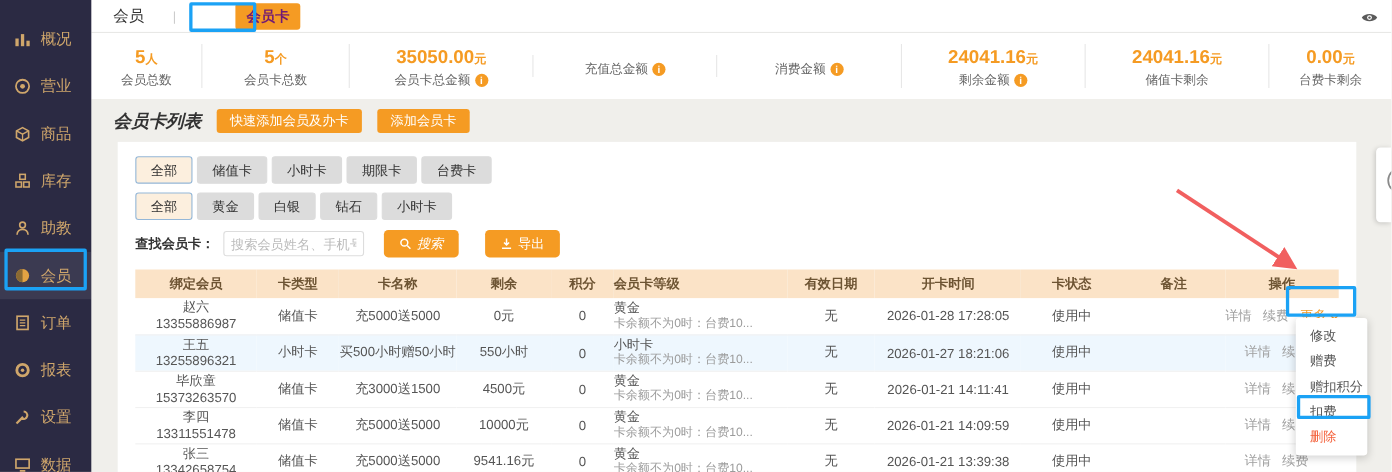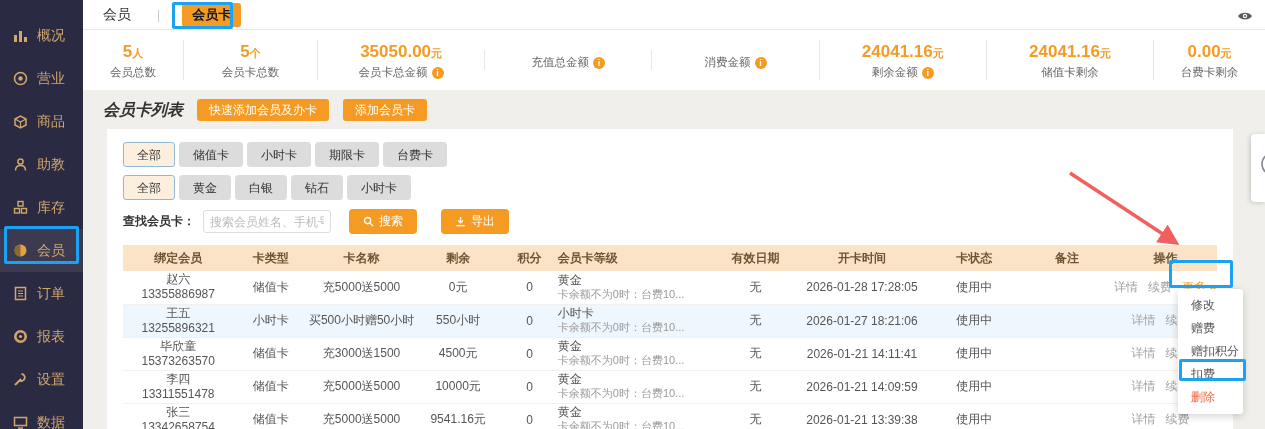--- a/index.html
+++ b/index.html
@@ -15,22 +15,22 @@
   .side-item { height:43px; display:flex; align-items:center; gap:9px;
     padding-left:13px; color:#cfa66b; font-size:14px; cursor:pointer; white-space:nowrap; }
   .side-item.active { background:rgba(255,255,255,.08); }
   .side-item svg { flex:0 0 auto; }
   
   .main { position:absolute; left:83px; top:0; right:0; bottom:0; }
   .tabbar { height:30px; background:#fff; border-bottom:1px solid #e8e8e6;
     display:flex; align-items:center; padding-left:20px; font-size:14px; position:relative; }
   .tab-plain { color:#333; cursor:pointer; }
   .tab-divider { color:#ccc; margin:0 22px 0 26px; font-size:12px; }
-  .tab-pill { background:#f59b23; color:#0f172a; font-weight:bold; font-size:13px;
-    padding:3px 10px; border-radius:3px; cursor:pointer; }
+  .tab-pill { background:#f59b23; color:#701a75; font-weight:bold; font-size:13px;
+    padding:3px 10px; border-radius:3px; cursor:pointer;margin-left:32px; }
   .eye { position:absolute; right:12px; top:9px; cursor:pointer; }
   
   .stats { height:60px; background:#fff; display:flex; align-items:center; }
   .stat { flex:1.5; text-align:center; border-left:1px solid #e7e7e7; padding-top:2px; }
   .stat:first-child { border-left:none; flex:0 0 100px;text-align:center; }
   .stat:nth-child(2) { flex:1.2; }
   .stat:last-child { flex:1.0; }
   .stat-val { color:#f59b23; font-weight:bold; font-size:17px; }
   .stat-unit { font-size:11px; font-weight:bold; }
   .stat-label { margin-top:3px; font-size:11.5px; color:#666;
@@ -53,21 +53,21 @@
   .pill { background:#dcdcdc; color:#333; font-size:12px; height:25px; line-height:25px;
     padding:0 13px; border-radius:3px; border:1px solid #dcdcdc; cursor:pointer; }
   .pill.sel { background:#fcefde; border:1px solid #94b7d8; }
   .search-row { margin-top:9px; display:flex; align-items:center; }
   .search-label { font-size:12px; font-weight:bold; color:#333; margin-right:8px; }
   .search-input { width:128px; height:23px; border:1px solid #ddd; border-radius:3px;
     font-size:12px; padding:0 6px; color:#333; font-family:inherit; }
   .search-input::placeholder { color:#bbb; }
   .btn-ico { display:inline-flex; align-items:center; gap:5px; height:25px;
     padding:0 14px; border-radius:4px; }
-  .btn-search { margin-left:18px; }
+  .btn-search { margin-left:18px;font-style:italic; }
   .btn-export { margin-left:24px; }
   
   table { width:100%; border-collapse:collapse; margin-top:11px; font-size:12px; }
   thead td { background:#fbe3c7; color:#6d5433; font-weight:bold; height:26px;
     text-align:center; }
   thead td.al, tbody td.al { text-align:left; }
   tbody td { height:33px; text-align:center; color:#555; border-bottom:1px solid #f1f1f1;
     vertical-align:middle; }
   tbody tr.hl { background:#eef7fe; }
   .two-line { line-height:1.25; }
@@ -120,34 +120,34 @@
   </div>
   <div class="side-item">
     <svg width="15" height="15" viewBox="0 0 15 15">
         <path d="M2 5 L7.5 2 L13 5 L13 11 L7.5 14 L2 11 Z" fill="none" stroke="#cfa66b" stroke-width="1.5"></path>
         <path d="M2 5 L7.5 8 L13 5 M7.5 8 L7.5 14" fill="none" stroke="#cfa66b" stroke-width="1.2"></path>
       </svg>
     <span>商品</span>
   </div>
   <div class="side-item">
     <svg width="15" height="15" viewBox="0 0 15 15">
-        <circle cx="7.5" cy="4.5" r="2.6" fill="none" stroke="#cfa66b" stroke-width="1.5"></circle>
-        <path d="M2.5 13.5 C2.5 10 5 8.5 7.5 8.5 C10 8.5 12.5 10 12.5 13.5" fill="none" stroke="#cfa66b" stroke-width="1.5"></path>
-      </svg>
-    <span>助教</span>
-  </div>
-  <div class="side-item">
-    <svg width="15" height="15" viewBox="0 0 15 15">
         <g fill="none" stroke="#cfa66b" stroke-width="1.4">
           <rect x="5" y="1.5" width="5" height="4.5"></rect>
           <rect x="1.5" y="8.5" width="5" height="4.5"></rect>
           <rect x="8.5" y="8.5" width="5" height="4.5"></rect>
         </g>
       </svg>
     <span>库存</span>
+  </div>
+  <div class="side-item">
+    <svg width="15" height="15" viewBox="0 0 15 15">
+        <circle cx="7.5" cy="4.5" r="2.6" fill="none" stroke="#cfa66b" stroke-width="1.5"></circle>
+        <path d="M2.5 13.5 C2.5 10 5 8.5 7.5 8.5 C10 8.5 12.5 10 12.5 13.5" fill="none" stroke="#cfa66b" stroke-width="1.5"></path>
+      </svg>
+    <span>助教</span>
   </div>
   <div class="side-item active">
     <svg width="15" height="15" viewBox="0 0 15 15">
         <circle cx="7.5" cy="7.5" r="6" fill="#e2a243"></circle>
         <path d="M7.5 1.5 A6 6 0 0 0 7.5 13.5 Z" fill="#8a6a33"></path>
       </svg>
     <span>会员</span>
   </div>
   <div class="side-item">
     <svg width="15" height="15" viewBox="0 0 15 15">

